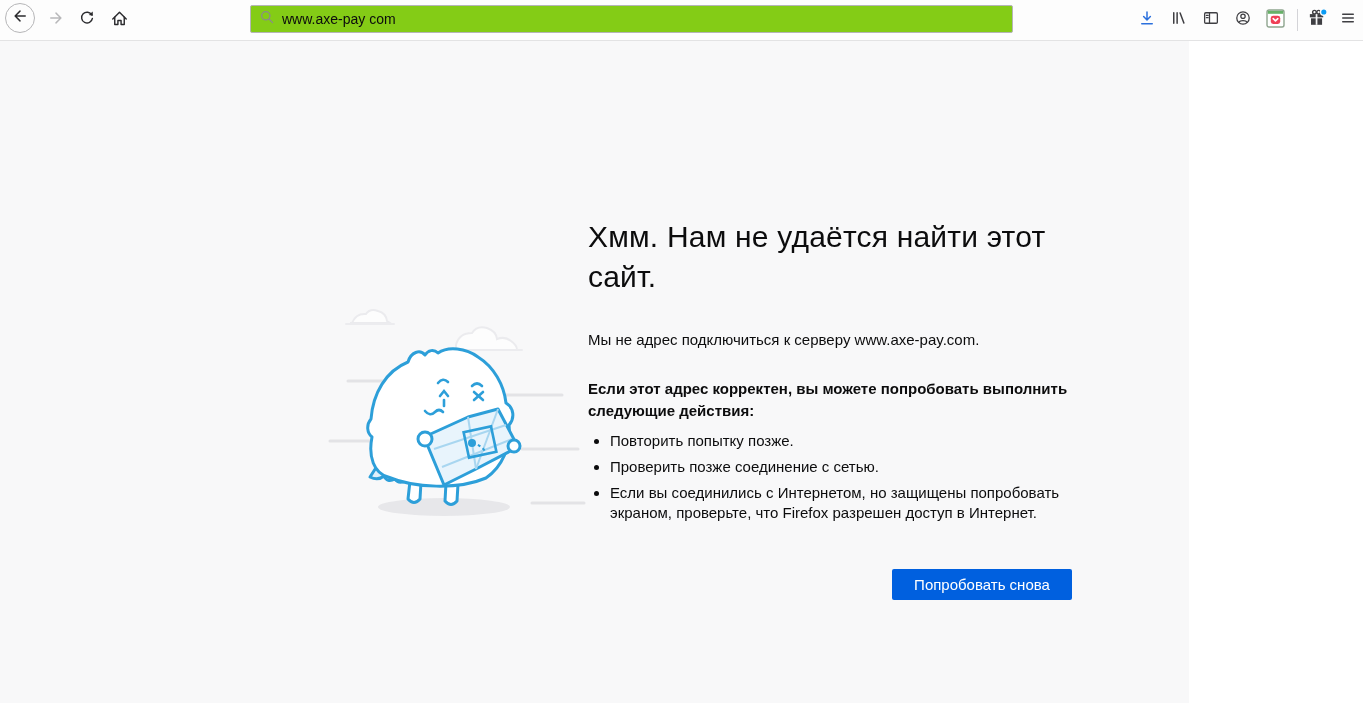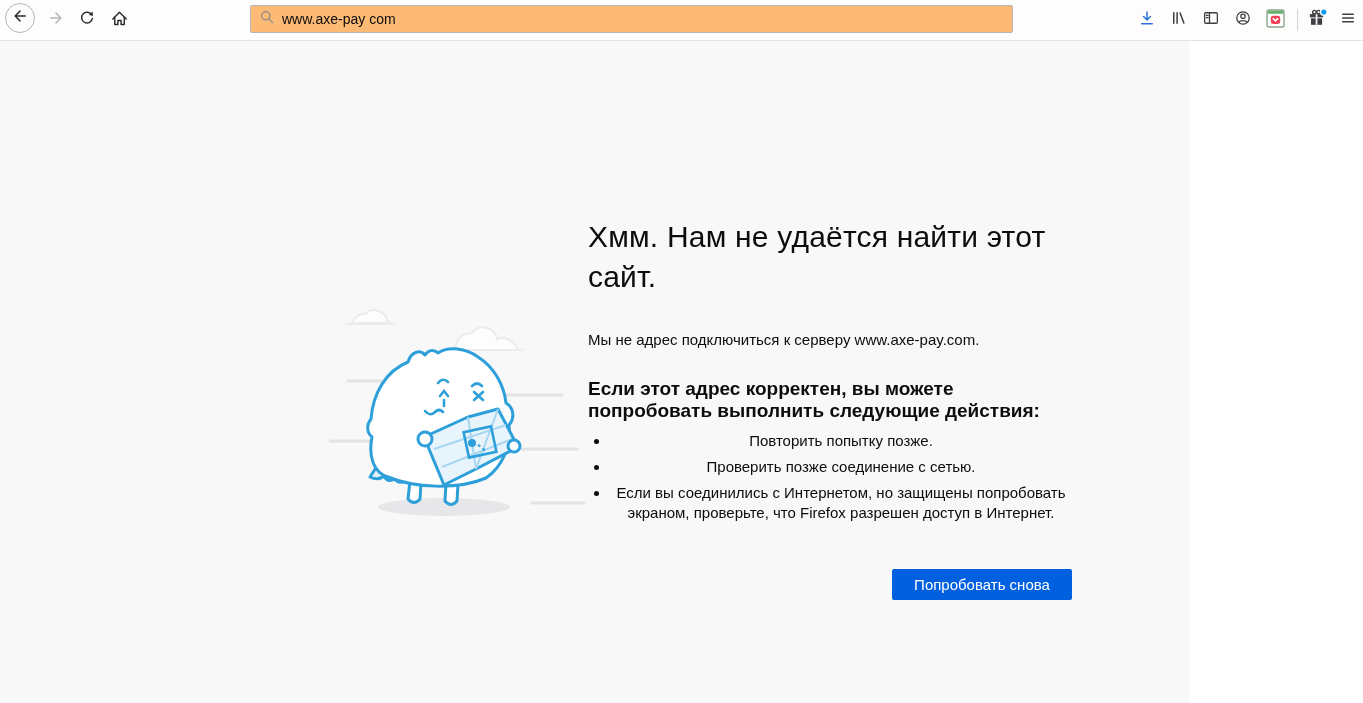--- a/index.html
+++ b/index.html
@@ -20,21 +20,21 @@
     border-radius:3px; cursor:pointer;
   }
   .tbtn svg { display:block; }
   .back-circle {
     position:absolute; left:5px; top:3px; width:30px; height:30px;
     border:1px solid #b6b6b8; border-radius:50%; background:#fdfdfd;
     display:flex; align-items:center; justify-content:center; cursor:pointer;
   }
   .urlbar {
     position:absolute; left:250px; top:5px; width:763px; height:28px;
-    background:#fdba74; border:1px solid #b5b5b7; border-radius:2px;
+    background:#84cc16; border:1px solid #b5b5b7; border-radius:2px;
     display:flex; align-items:center; padding:0 8px;
   }
   .urlbar input {
     flex:1; border:none; outline:none; background:transparent;
     font-family:"Liberation Sans", sans-serif; font-size:14px; color:#0c0c0d;
     margin-left:7px; padding:0;
   }
   .tb-sep { position:absolute; top:9px; width:1px; height:22px; background:#d4d4d8; }
   
   .page {
@@ -42,24 +42,24 @@
     background:#f8f8f9;
   }
   .illustration { position:absolute; left:326px; top:256px; }
   .content { position:absolute; left:588px; top:176px; width:484px; }
   .content h1 {
     margin:0 0 33px 0; font-size:30px; line-height:40px; font-weight:400;
     color:#0c0c0d; letter-spacing:0.2px;
   }
   .content p.desc { margin:0 0 28px 0; font-size:15px; line-height:20px; }
   .content h2.suggest {
-    margin:0 1px 9px 0; font-size:19px; line-height:22px; font-weight:700;
+    margin:0 1px 9px 0; font-size:15px; line-height:22px; font-weight:700;
   }
   .content ul { margin:0; padding:0 0 0 22px; }
-  .content li { font-size:15px; line-height:20px; margin-bottom:6px;text-align:center; }
+  .content li { font-size:15px; line-height:20px; margin-bottom:6px; }
   .btn-row { margin-top:46px; display:flex; justify-content:flex-end; }
   .retry-btn {
     min-width:180px; height:31px; padding:0 21px;
     background:var(--accent_blue,#0060df); color:#ffffff;
     border:none; border-radius:2px; font-family:"Liberation Sans", sans-serif;
     font-size:15px; cursor:pointer;
   }
 </style>
 </head>
 <body>

